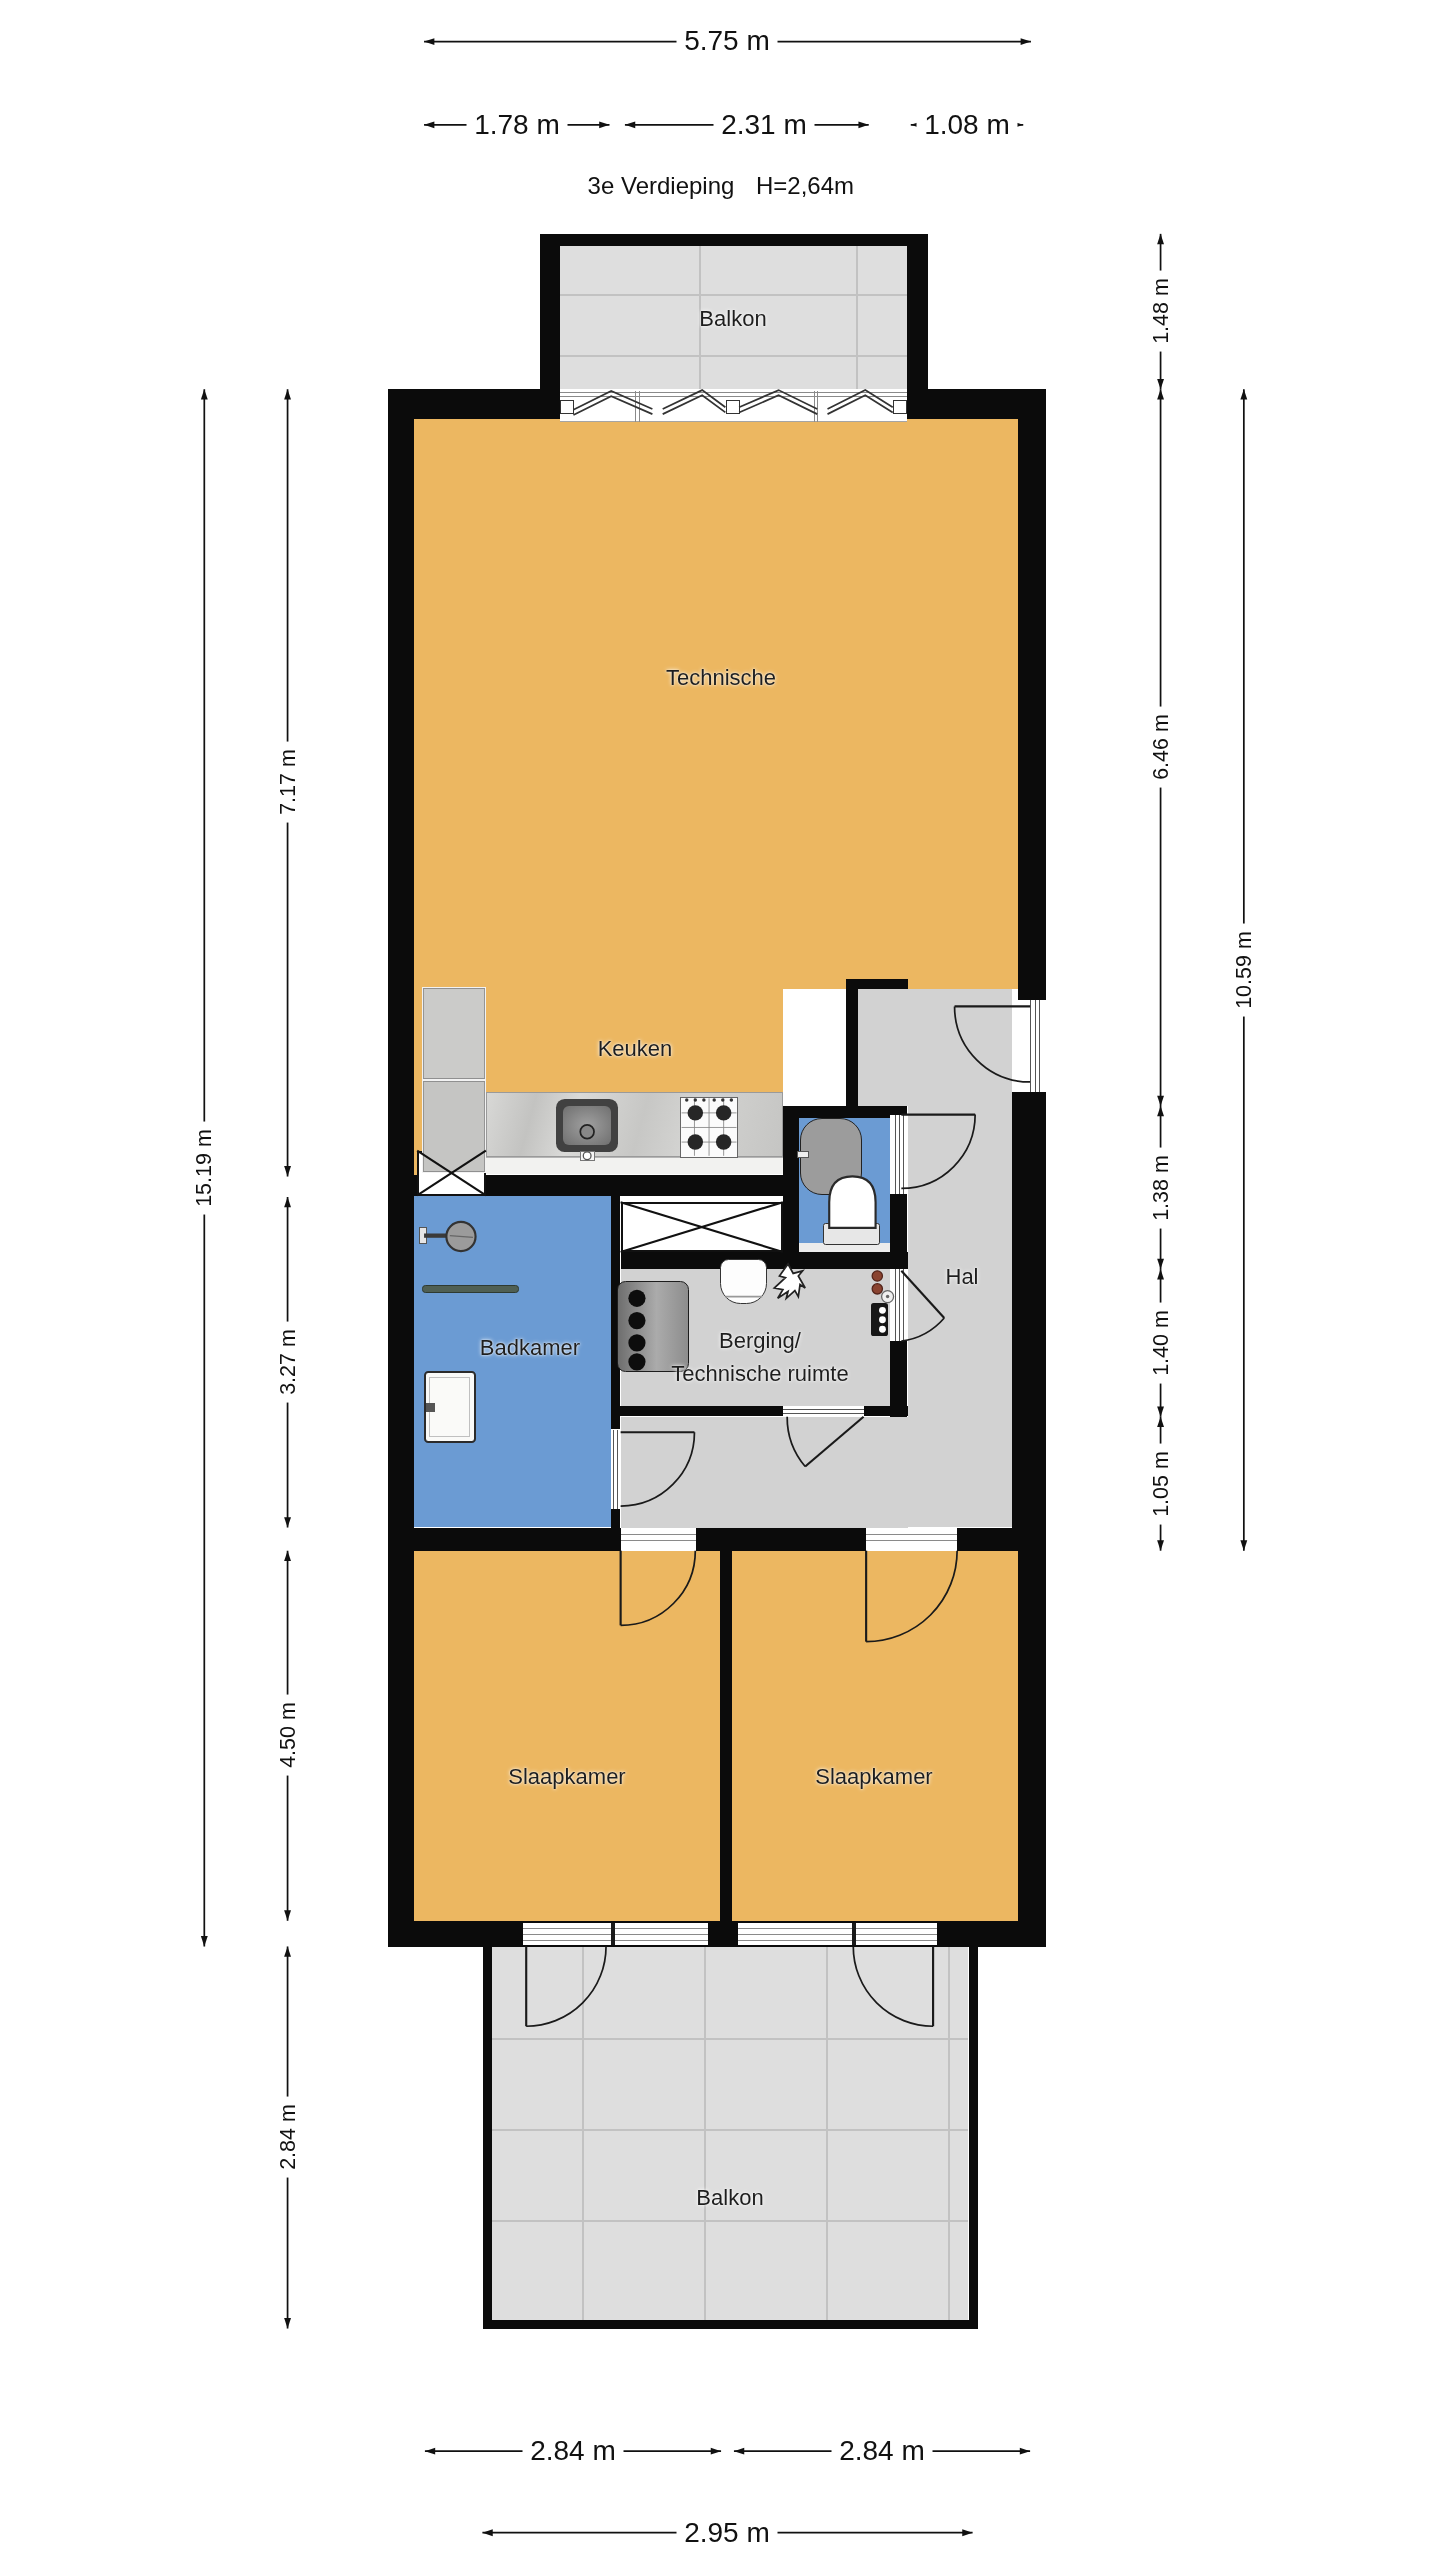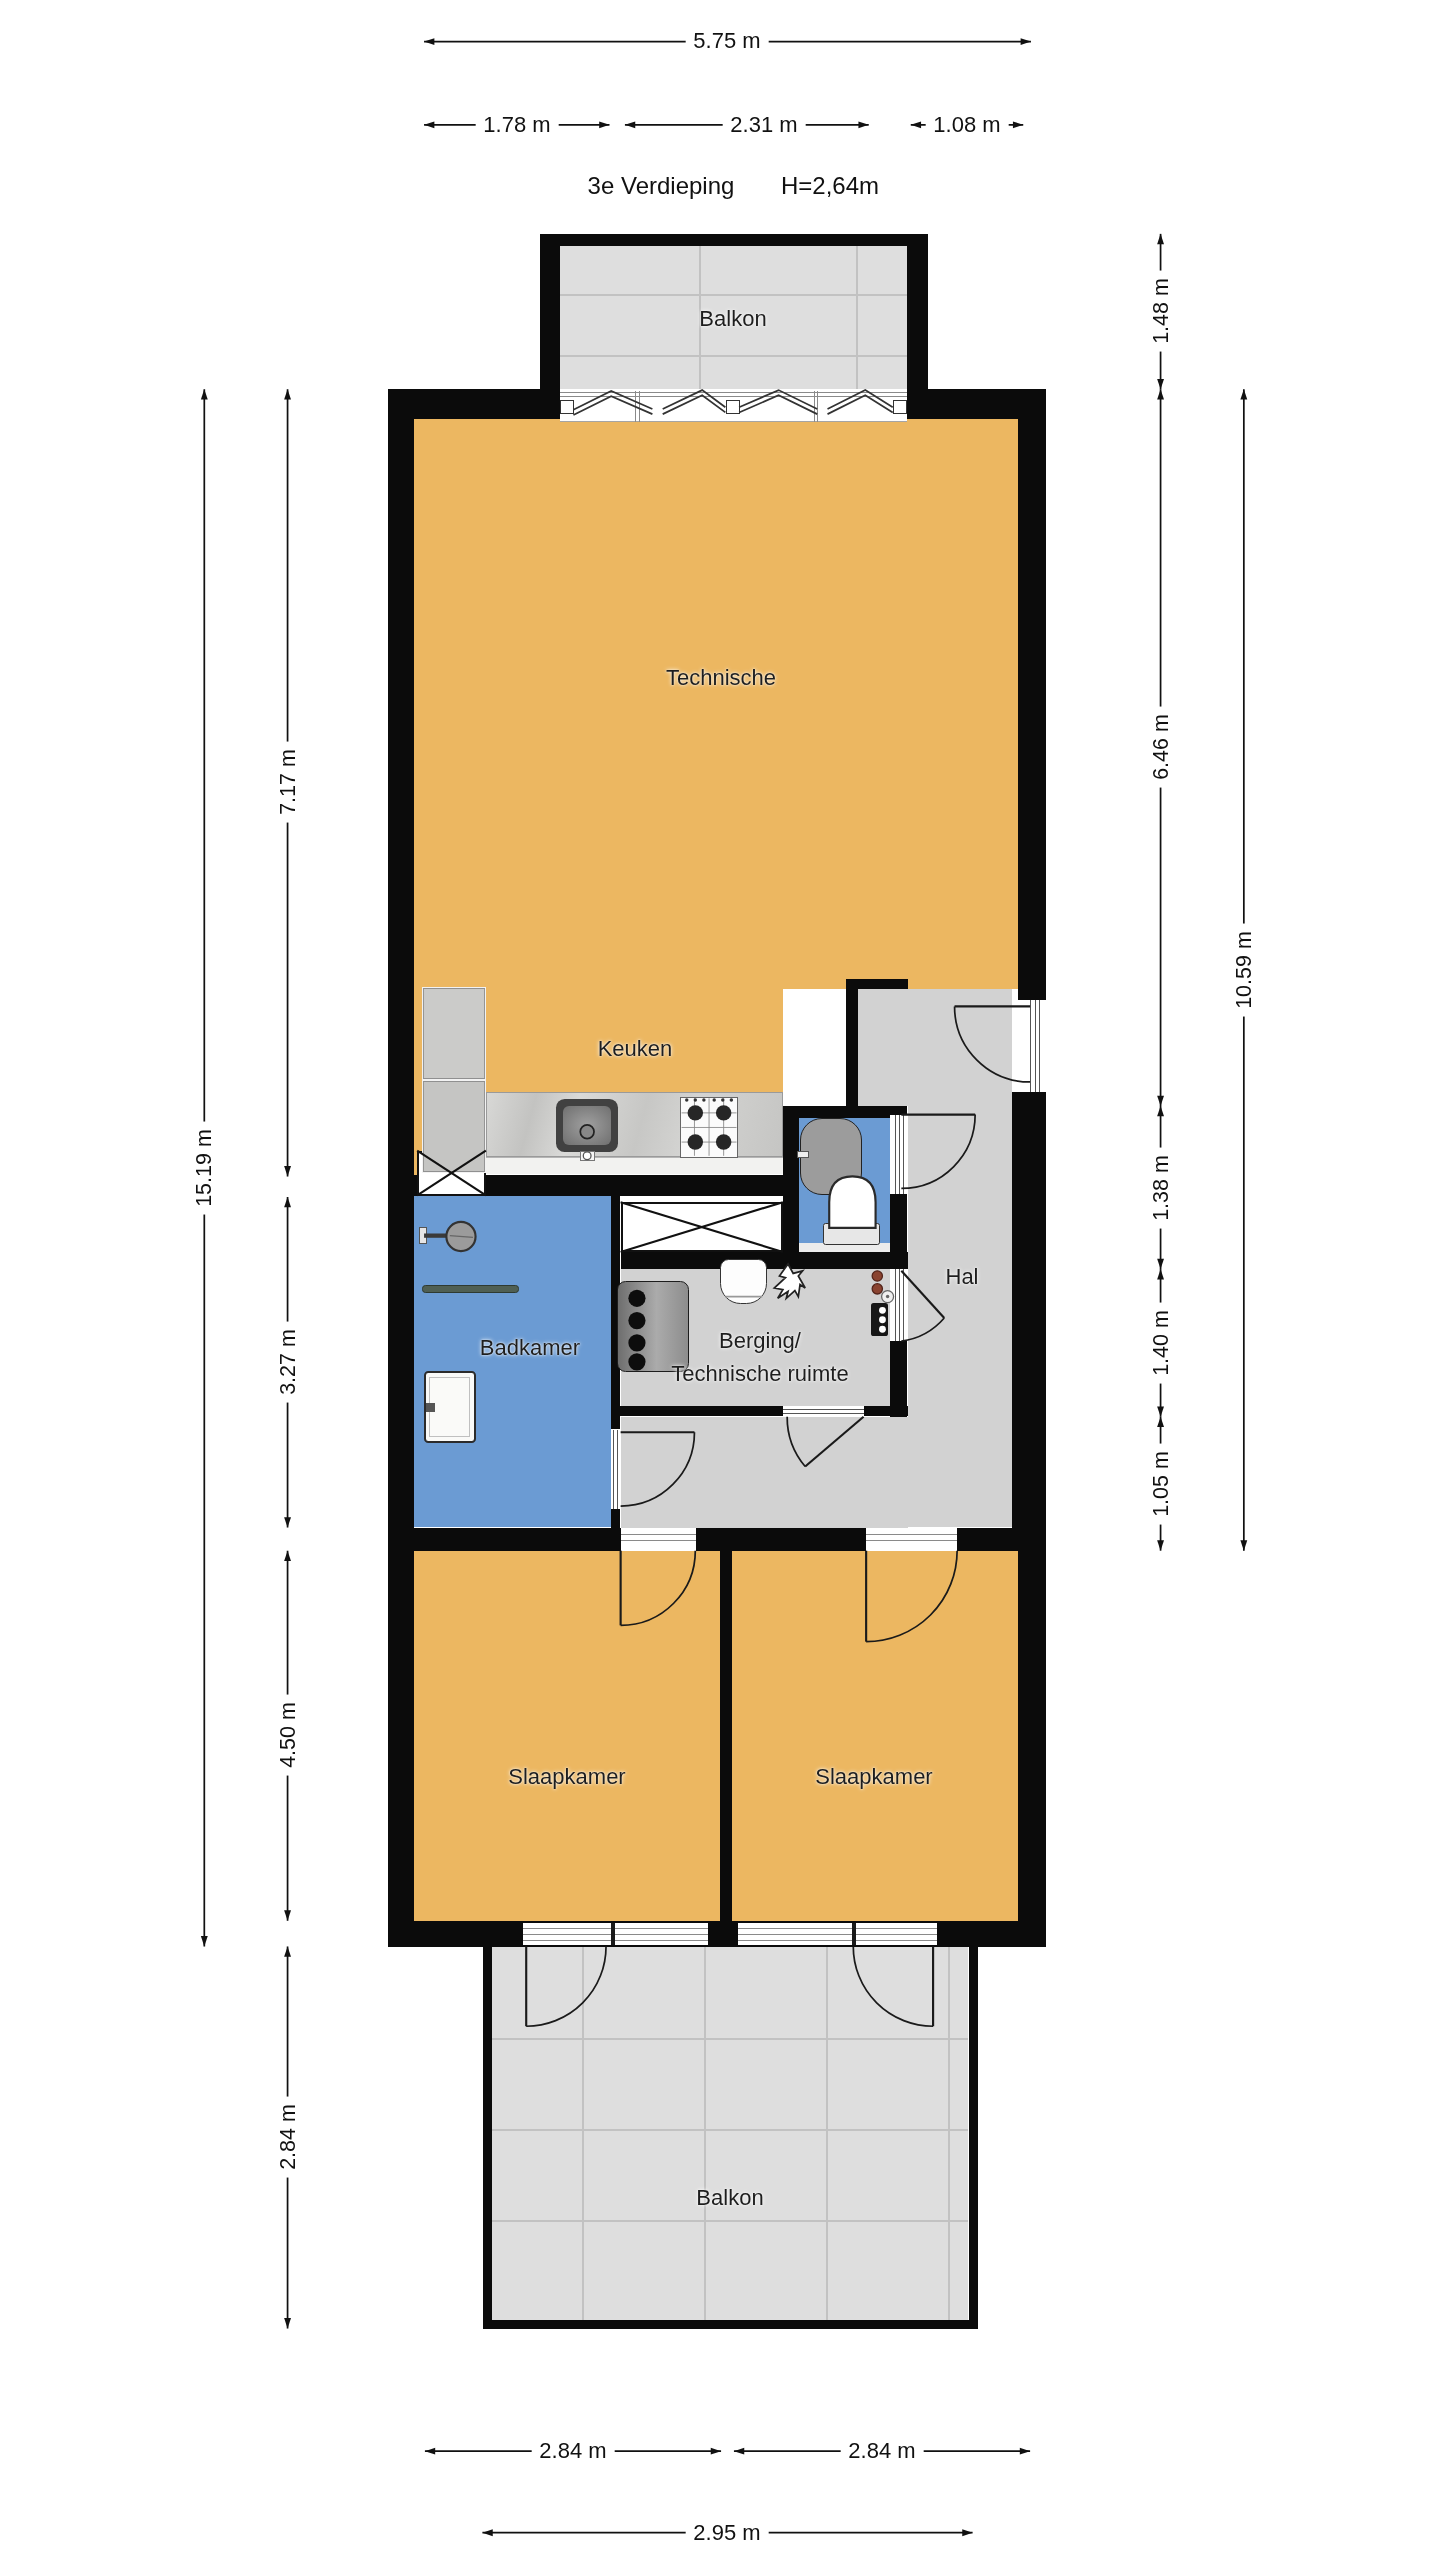--- a/index.html
+++ b/index.html
@@ -6,21 +6,21 @@
   #plan{position:relative;width:1449px;height:2576px;background:#fff;overflow:hidden;
         font-family:"Liberation Sans","DejaVu Sans",sans-serif;}
   #plan *{box-sizing:border-box;}
   .abs{position:absolute;}
   .w{position:absolute;background:var(--wall,#0b0b0b);}
   .fl{position:absolute;}
   .tileline{position:absolute;background:#c2c2c2;}
   .room-label{position:absolute;transform:translate(-50%,-50%);font-size:22px;color:#1e1e1e;
         white-space:nowrap;text-shadow:0 0 4.3px rgba(255,255,255,.95),0 0 1.7px rgba(255,255,255,.9);}
   .room-label.multi{text-align:center;line-height:1.5;}
-  .dim{position:absolute;transform:translate(-50%,-50%);font-size:22px;color:#111;background:#fff;
+  .dim{position:absolute;transform:translate(-50%,-50%);font-size:28px;color:#111;background:#fff;
         padding:0.9px 7.7px;white-space:nowrap;}
   .dimv{position:absolute;transform:translate(-50%,-50%) rotate(-90deg);font-size:21.5px;color:#111;
         background:#fff;padding:0.9px 7.7px;white-space:nowrap;}
   .title-part{position:absolute;transform:translate(-50%,-50%);font-size:24px;color:#111;white-space:nowrap;}
   .frame{position:absolute;background:#fff;}
   .fline{position:absolute;background:#8a8a8a;}
   .fedge{position:absolute;background:#1a1a1a;}
   .pivot{position:absolute;width:13.7px;height:13.7px;background:#fff;border:1.7px solid #333;}
   svg.overlay{position:absolute;left:0;top:0;pointer-events:none;}
 </style>
@@ -306,21 +306,21 @@
       <line x1="1352" y1="1478" x2="1352" y2="1650"></line>
       <line x1="1352" y1="1650" x2="1352" y2="1806"></line>
       <line x1="1449" y1="453" x2="1449" y2="1806"></line>
       <line x1="495" y1="2855" x2="840" y2="2855"></line>
       <line x1="855" y1="2855" x2="1200" y2="2855"></line>
       <line x1="562" y1="2950" x2="1133" y2="2950"></line>
     </g>
   </svg>
 
   <span class="title-part" style="left:661px;top:186px;">3e Verdieping</span>
-  <span class="title-part" style="left:830px;top:186px;">H=2,64m</span>
+  <span class="title-part" style="left:805px;top:186px;">H=2,64m</span>
 
   <span class="room-label" style="left:733px;top:319px;">Balkon</span>
   <span class="room-label" style="left:721px;top:678px;">Technische</span>
   <span class="room-label" style="left:635px;top:1049px;">Keuken</span>
   <span class="room-label" style="left:530px;top:1348px;">Badkamer</span>
   <span class="room-label" style="left:962px;top:1277px;">Hal</span>
   <div class="room-label multi" style="left:760px;top:1357px;">
     <span>Berging/</span><br>
     <span>Technische ruimte</span>
   </div>

